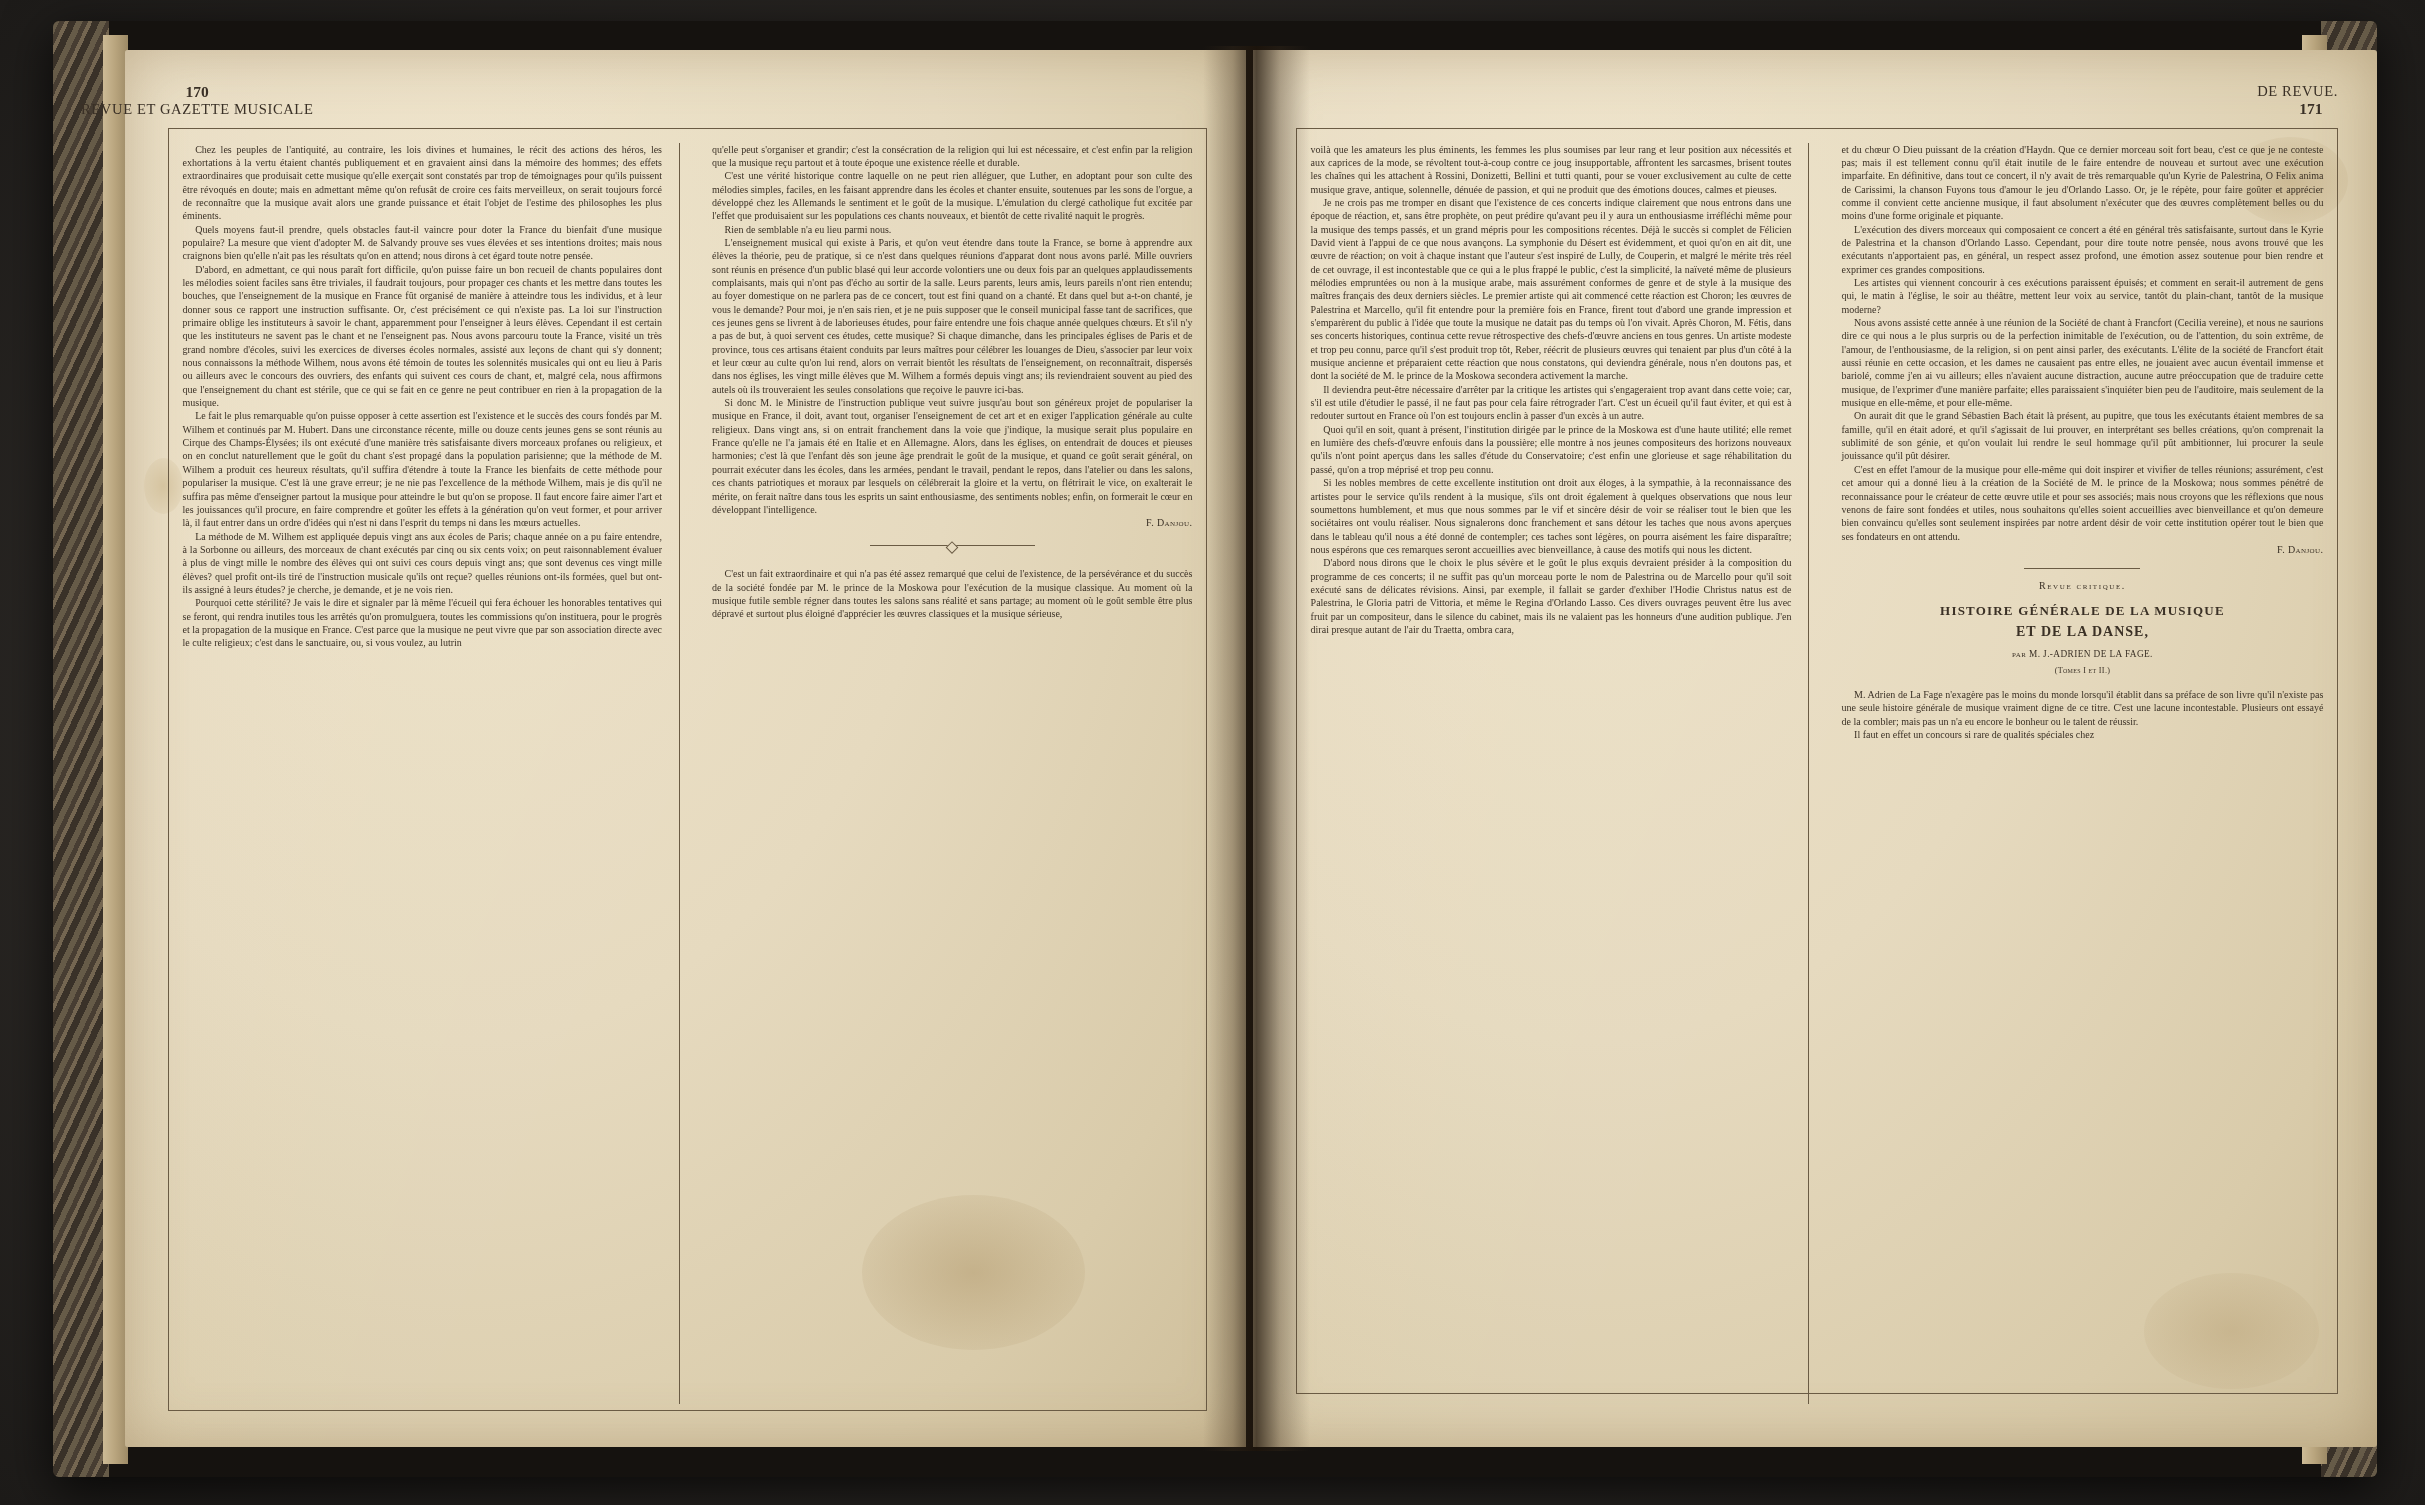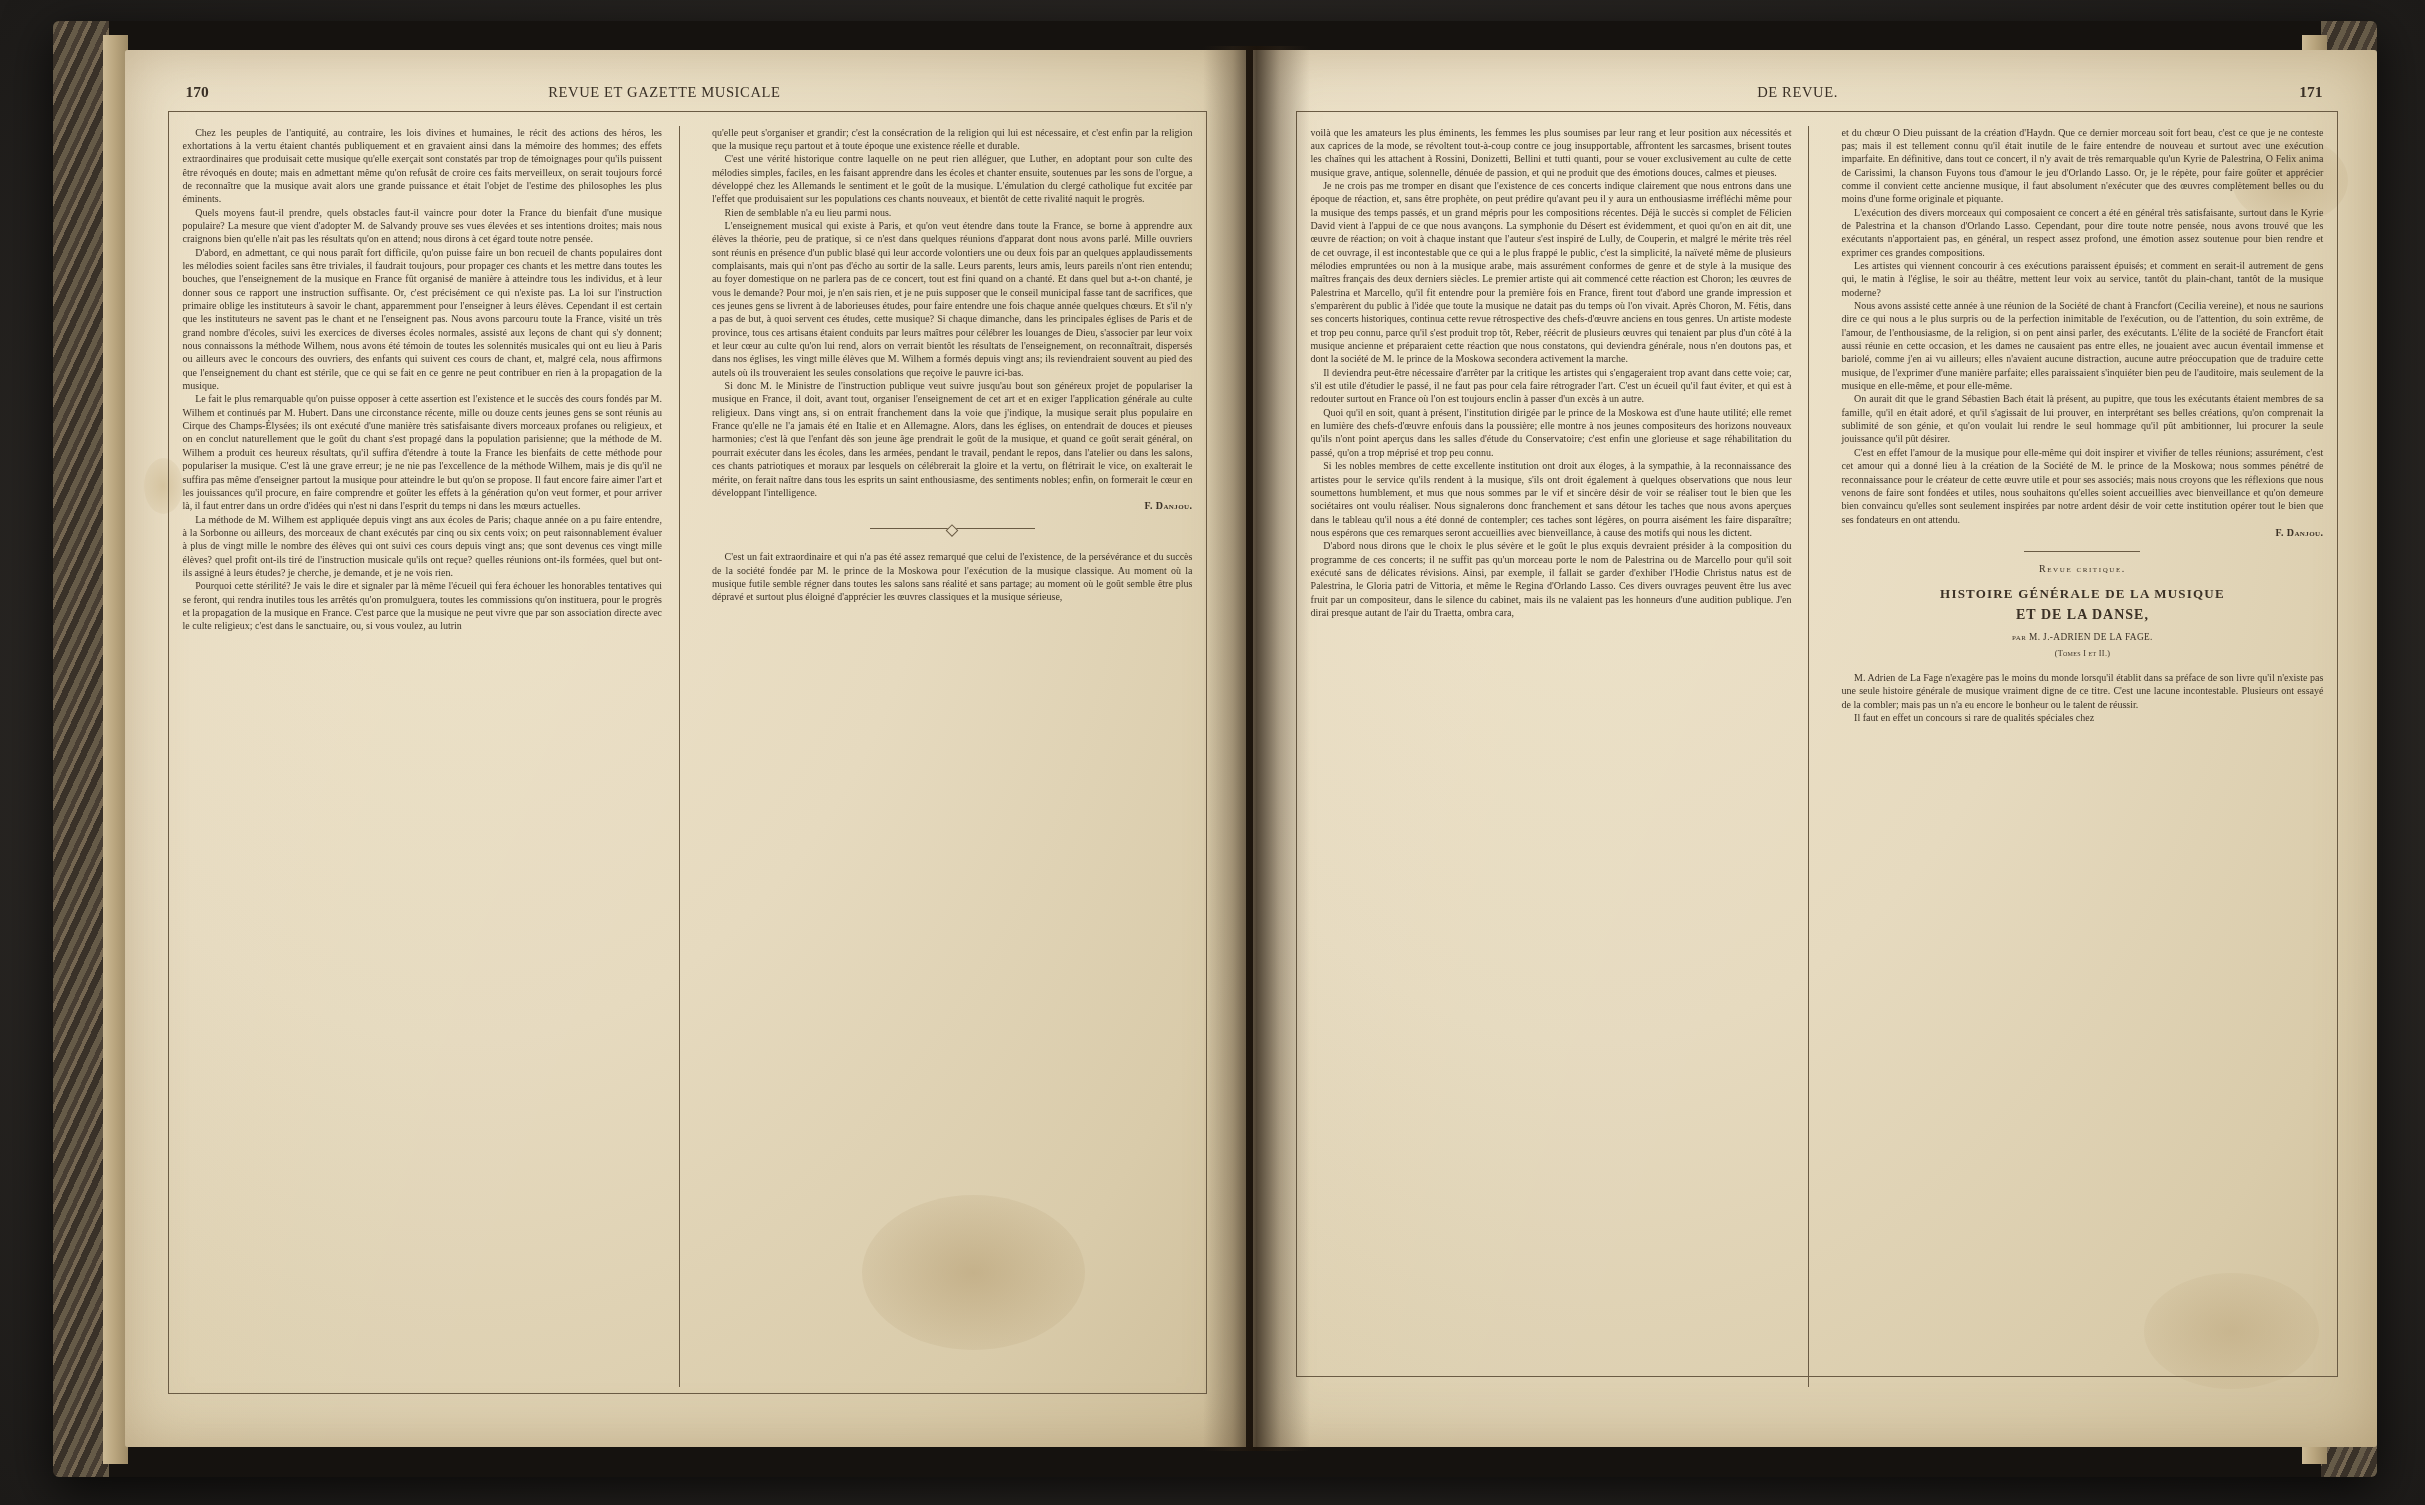--- a/index.html
+++ b/index.html
@@ -69,20 +69,21 @@
     position:absolute;inset:0;
     padding:33px 39px 33px 43px;
     box-sizing:border-box;
   }
   .runhead{
     display:flex;align-items:baseline;
     font-variant:small-caps;
     color:#3a3026;
     font-size:14.6px;letter-spacing:0.6px;
     margin-bottom:9.7px;
+    flex-direction:column;
   }
   .runhead .folio{font-size:15.5px;font-variant:normal;font-weight:bold;letter-spacing:0;}
   .runhead.l .folio{margin-right:auto;margin-left:17.5px;}
   .runhead.l .title{margin-right:auto;margin-left:-87px;}
   .runhead.r .folio{margin-left:auto;margin-right:15.5px;}
 
   .cols{
     display:flex;
     gap:16px;
     height:1261px;
@@ -93,21 +94,21 @@
     font-size:10px;
     line-height:1.335;
     text-align:justify;
     color:#3b3126;
     hyphens:auto;
   }
   .col.first{padding-right:16.5px;border-right:1px solid #6a5b44;}
   .col.second{padding-left:16.5px;}
   .col p{margin:0;text-indent:12.6px;}
   .col p.noind{text-indent:0;}
-  .sig{text-align:right;font-variant:small-caps;margin-top:5.8px;letter-spacing:0.4px;font-weight:bold;}
+  .sig{text-align:right;font-variant:small-caps;margin-top:5.8px;letter-spacing:0.4px;}
   .rule{
     width:116px;height:0;border-top:1px solid #6a5b44;
     margin:11.6px auto 9.7px auto;
   }
 
   
   .concert-title{
     text-align:center;margin-top:13.6px;
   }
   .concert-title .l1{

